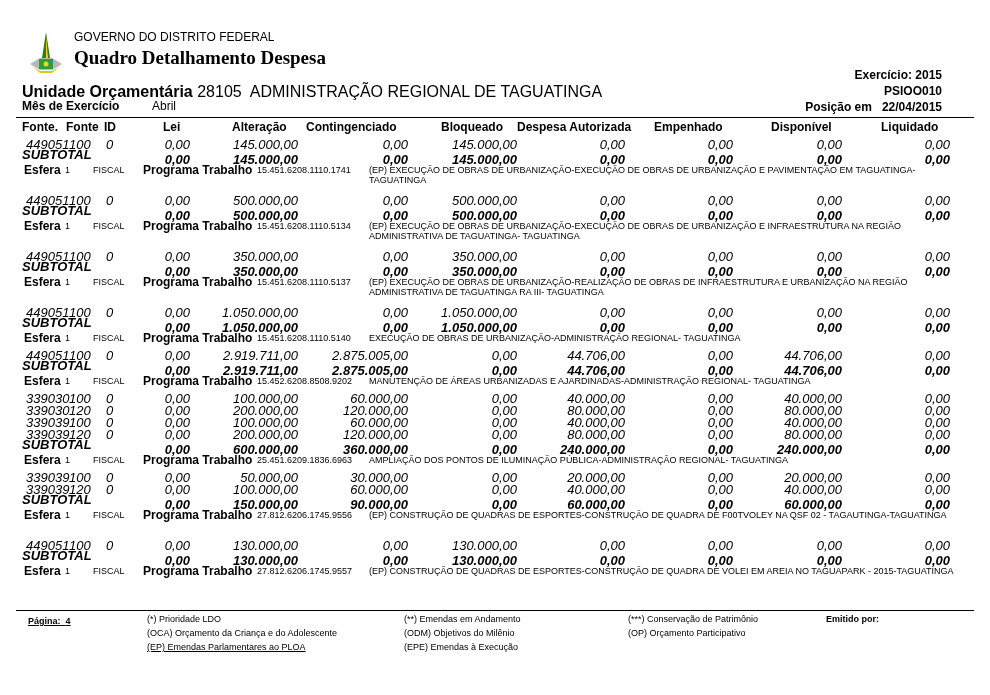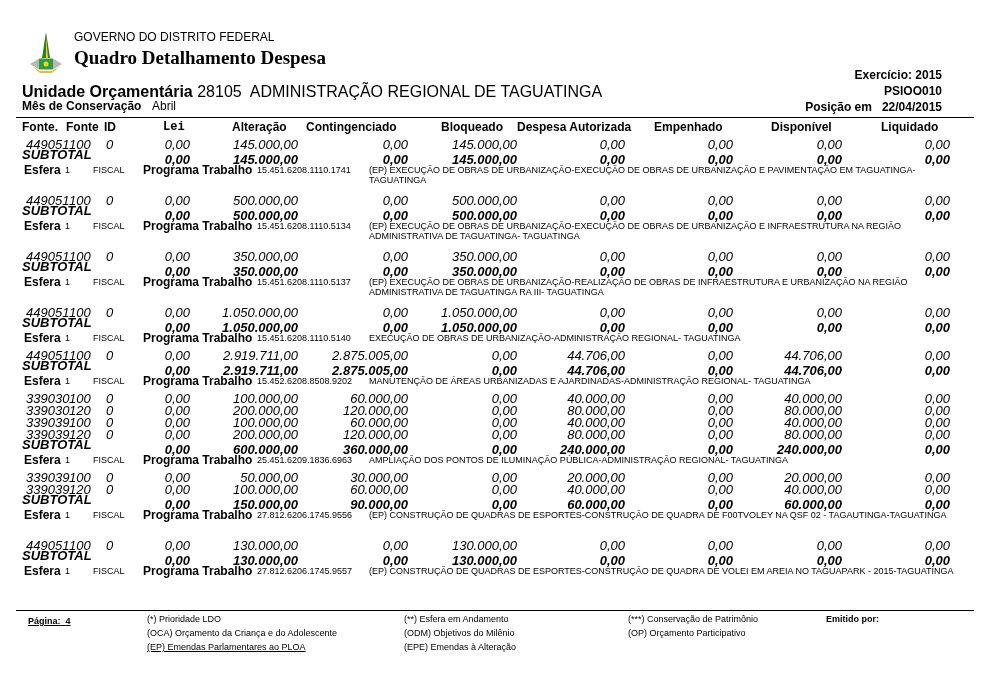--- a/index.html
+++ b/index.html
@@ -42,36 +42,36 @@
 </div>
 <div class="abs gov">GOVERNO DO DISTRITO FEDERAL</div>
 <div class="abs title">Quadro Detalhamento Despesa</div>
 
 <div class="abs uo-label">
   <b>Unidade Orçamentária</b>
   <span>28105</span>&nbsp;
   <span>ADMINISTRAÇÃO REGIONAL DE TAGUATINGA</span>
 </div>
 <div class="abs mes-label">
-  <b style="display:inline-block;width:130px;">Mês de Conservação</b><span>Abril</span>
+  <b style="display:inline-block;width:130px;">Mês de Exercício</b><span>Abril</span>
 </div>
 
 <div class="abs right-info">
   <div>Exercício: 2015</div>
   <div>PSIOO010</div>
   <div><span class="pos-lbl">Posição em</span><span>22/04/2015</span></div>
 </div>
 
 <div class="hr" style="top:117px;"></div>
 
 <div id="colheads">
     <div class="abs colhead" style="left: 22px;">Fonte.</div>
     <div class="abs colhead" style="left: 66px;">Fonte</div>
     <div class="abs colhead" style="left: 104px;">ID</div>
-    <div class="abs colhead" style="left: 163px; font-family: Liberation Mono, monospace;">Lei</div>
+    <div class="abs colhead" style="left: 163px;">Lei</div>
     <div class="abs colhead" style="left: 232px;">Alteração</div>
     <div class="abs colhead" style="left: 306px;">Contingenciado</div>
     <div class="abs colhead" style="left: 441px;">Bloqueado</div>
     <div class="abs colhead" style="left: 517px;">Despesa Autorizada</div>
     <div class="abs colhead" style="left: 654px;">Empenhado</div>
     <div class="abs colhead" style="left: 771px;">Disponível</div>
     <div class="abs colhead" style="left: 881px;">Liquidado</div>
   </div>
 
 <div id="body">
@@ -385,19 +385,19 @@
     </div>
   </div>
 
 <div class="hr" style="top:610px;"></div>
 
 <div class="abs footer" style="left:0;top:0;width:990px;height:695px;">
   <div style="left:28px;top:616px;font-weight:bold;text-decoration:underline;"><span>Página:</span>&nbsp; <span>4</span></div>
   <div style="left:147px;top:614px;">(*)  Prioridade LDO</div>
   <div style="left:147px;top:628px;">(OCA)  Orçamento da Criança e do Adolescente</div>
   <div style="left:147px;top:642px;text-decoration:underline;">(EP)  Emendas Parlamentares ao PLOA</div>
-  <div style="left:404px;top:614px;">(**)  Esfera em Andamento</div>
+  <div style="left:404px;top:614px;">(**)  Emendas em Andamento</div>
   <div style="left:404px;top:628px;">(ODM) Objetivos do Milênio</div>
-  <div style="left:404px;top:642px;">(EPE) Emendas à Alteração</div>
+  <div style="left:404px;top:642px;">(EPE) Emendas à Execução</div>
   <div style="left:628px;top:614px;">(***)  Conservação de Patrimônio</div>
   <div style="left:628px;top:628px;">(OP) Orçamento Participativo</div>
   <div style="left:826px;top:614px;font-weight:bold;">Emitido por:</div>
 </div>
 
 </body></html>

